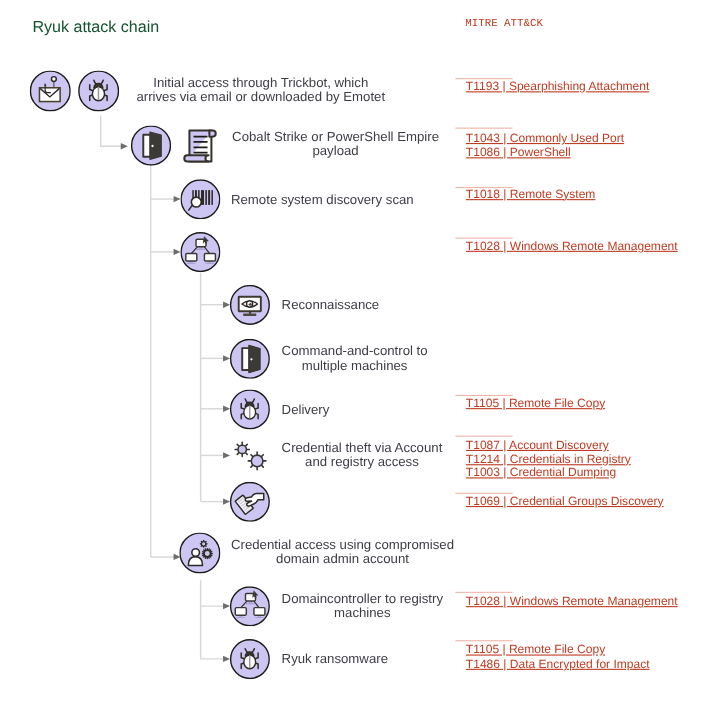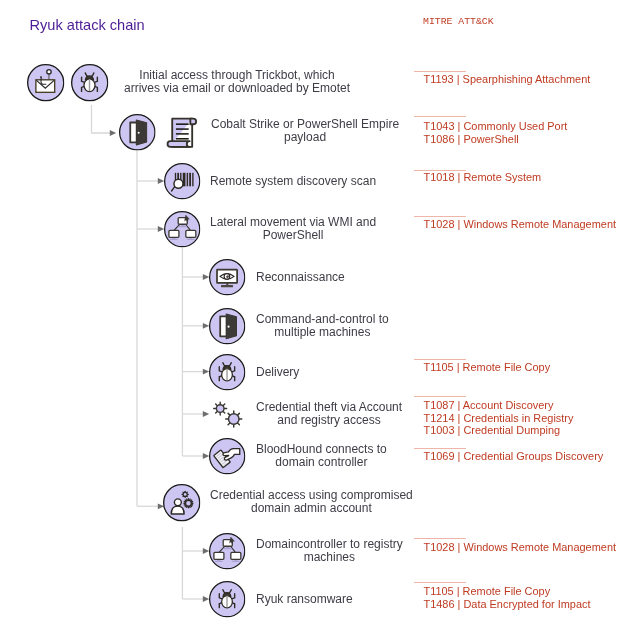--- a/index.html
+++ b/index.html
@@ -1,24 +1,24 @@
 <!DOCTYPE html>
 <html><head>
 <meta charset="utf-8">
 <title>Ryuk attack chain</title>
 <style>
   html,body{margin:0;padding:0;background:#ffffff;}
   body{width:640px;height:638px;position:relative;overflow:hidden;
        font-family:"Liberation Sans",sans-serif;}
   #stage{position:absolute;left:0;top:0;width:640px;height:638px;background:#fff;}
   .abs{position:absolute;}
-  #title{left:29.5px;top:16.5px;font-size:14.6px;color:#4c1d95;line-height:17px;}
+  #title{left:29.5px;top:16.5px;font-size:14.6px;color:#14532d;line-height:17px;}
   .node-label{position:absolute;font-size:12px;color:#3d3d46;line-height:13.3px;white-space:pre-line;text-align:center;}
   .mitre-head{position:absolute;font-size:9.8px;color:#bf3b22;line-height:13px;font-family:Liberation Mono, monospace;}
-  .mitre{position:absolute;font-size:10.95px;color:#bf3b22;line-height:12.6px;white-space:pre-line;}
+  .mitre{position:absolute;font-size:10.95px;color:#bf3b22;line-height:12.6px;white-space:pre-line;text-decoration:underline;}
   .sep{position:absolute;height:1px;background:#eeb5a8;width:52px;}
   #connectors{position:absolute;left:0;top:0;width:640px;height:638px;}
   .iconwrap{position:absolute;overflow:visible;}
   #defs{position:absolute;width:0;height:0;overflow:hidden;}
 </style>
 </head>
 <body>
 
 <svg id="defs" aria-hidden="true">
     <defs>
@@ -282,22 +282,20 @@
       <use href="#sym-barcode"></use>
   </svg>
   <div class="node-label" style="left:210px;top:174.5px">Remote system discovery scan</div>
   <div class="sep" style="left:414px;top:169.6px"></div>
   <div class="mitre" style="left:423.5px;top:170.8px">T1018 | Remote System</div>
 
   <svg class="iconwrap" style="left:163.7px;top:210.8px;width:36.4px;height:36.4px" viewBox="0 0 40 40">
     <use href="#sym-circle"></use>
       <use href="#sym-network"></use>
   </svg>
-  <div class="node-label" style="left:210px;top:216px">Lateral movement via WMI and
-PowerShell</div>
   <div class="sep" style="left:414px;top:216.2px"></div>
   <div class="mitre" style="left:423.5px;top:217.7px">T1028 | Windows Remote Management</div>
 
   <svg class="iconwrap" style="left:208.8px;top:258.9px;width:36.4px;height:36.4px" viewBox="0 0 40 40">
     <use href="#sym-circle"></use>
       <use href="#sym-monitor-eye"></use>
   </svg>
   <div class="node-label" style="left:256px;top:270.5px">Reconnaissance</div>
 
   <svg class="iconwrap" style="left:208.8px;top:307.8px;width:36.4px;height:36.4px" viewBox="0 0 40 40">
@@ -322,22 +320,20 @@
 and registry access</div>
   <div class="sep" style="left:414px;top:396.3px"></div>
   <div class="mitre" style="left:423.5px;top:399.0px">T1087 | Account Discovery
 T1214 | Credentials in Registry
 T1003 | Credential Dumping</div>
 
   <svg class="iconwrap" style="left:208.8px;top:437.9px;width:36.4px;height:36.4px" viewBox="0 0 40 40">
     <use href="#sym-circle"></use>
       <use href="#sym-hand-doc"></use>
   </svg>
-  <div class="node-label" style="left:256px;top:443px">BloodHound connects to
-domain controller</div>
   <div class="sep" style="left:414px;top:447.7px"></div>
   <div class="mitre" style="left:423.5px;top:449.5px">T1069 | Credential Groups Discovery</div>
 
   <svg class="iconwrap" style="left:162.6px;top:483.6px;width:37.4px;height:37.4px" viewBox="0 0 40 40">
     <use href="#sym-circle"></use>
       <use href="#sym-user-gears"></use>
   </svg>
   <div class="node-label" style="left:210px;top:489px">Credential access using compromised
 domain admin account</div>
 

